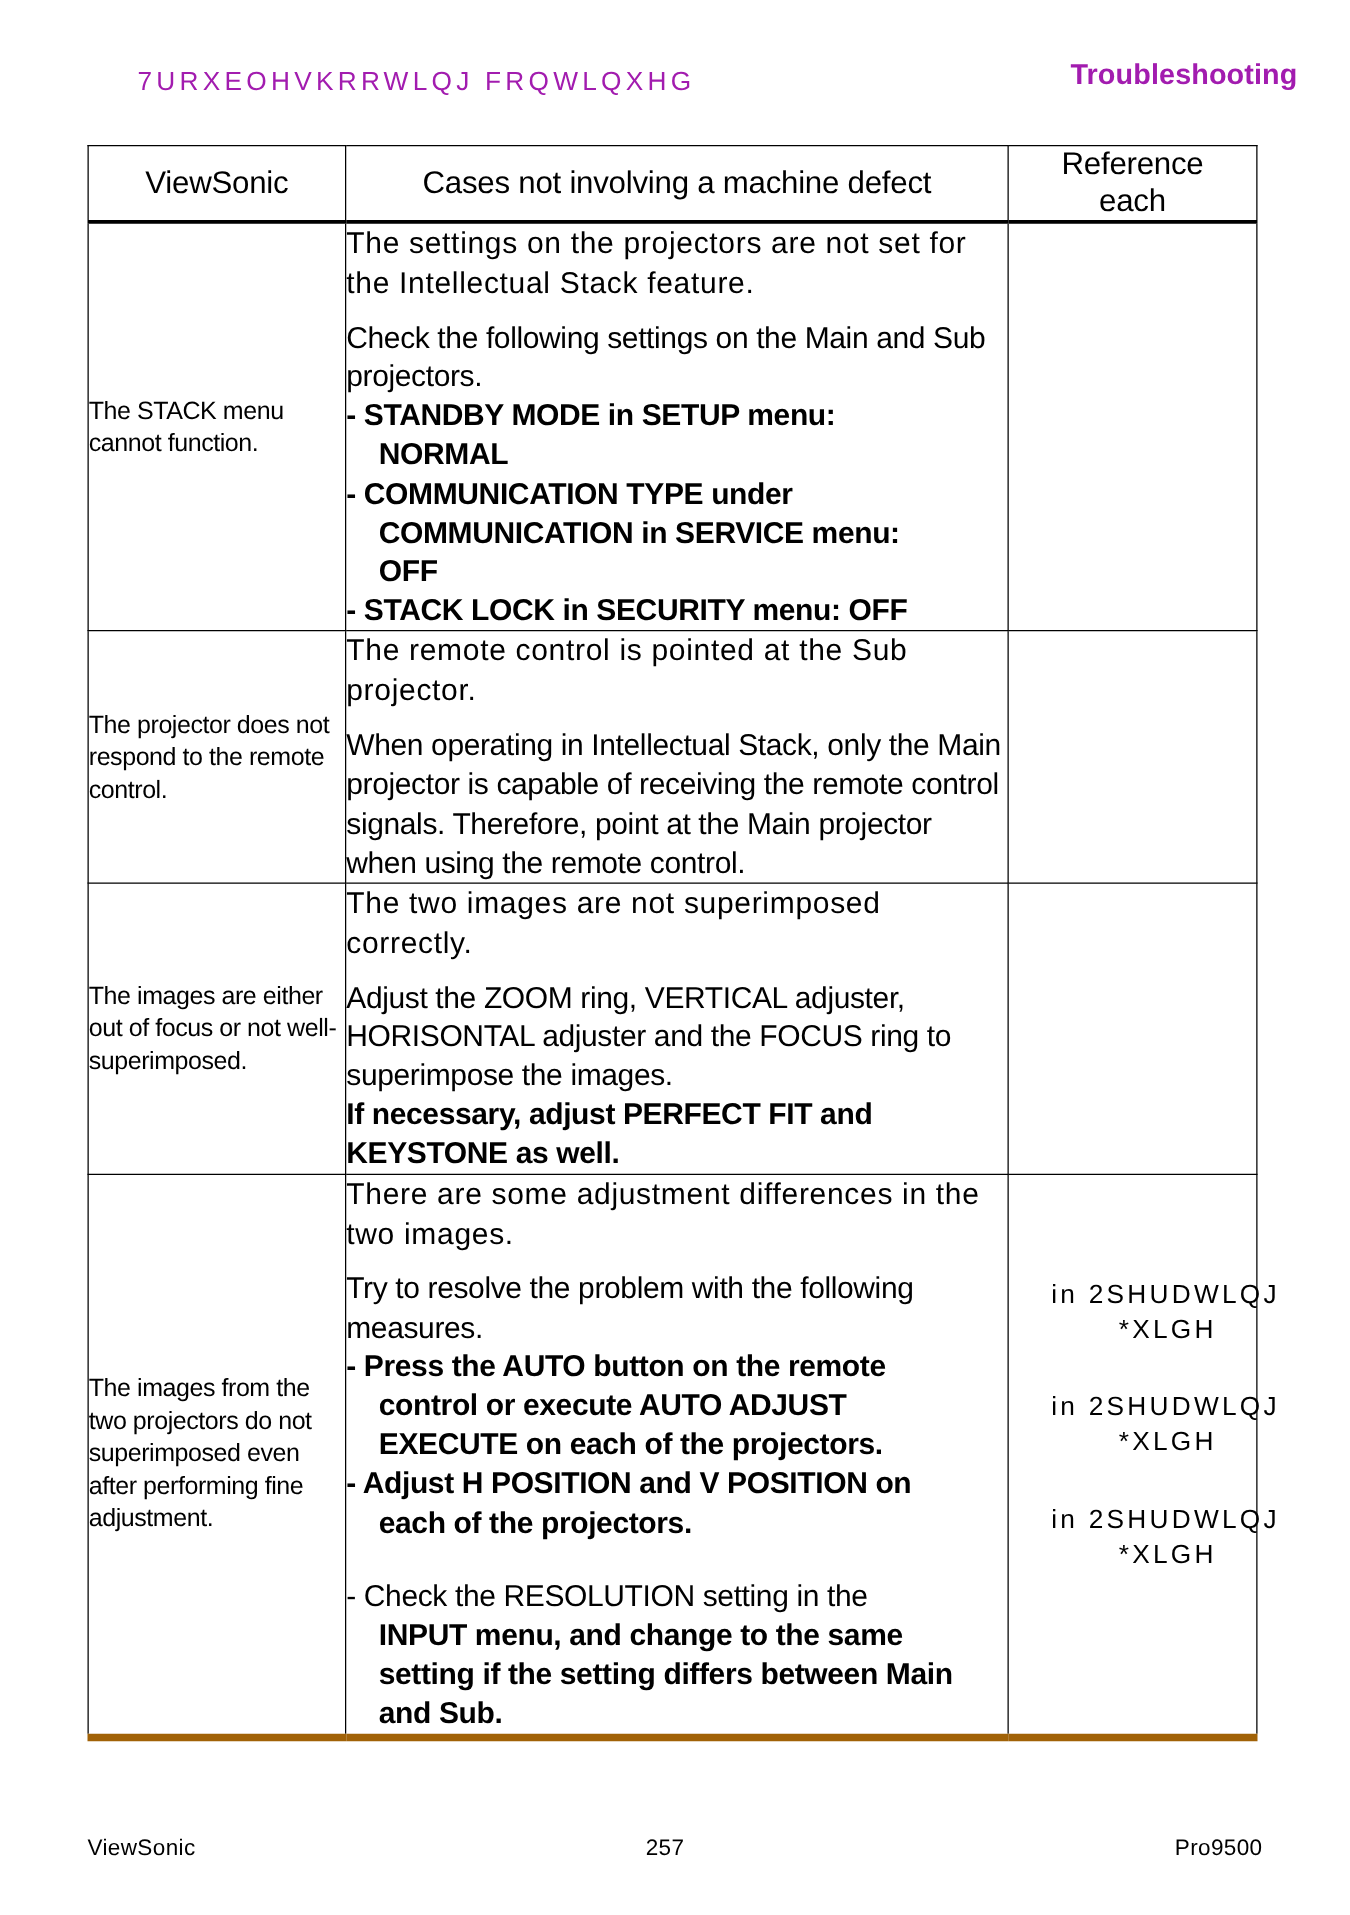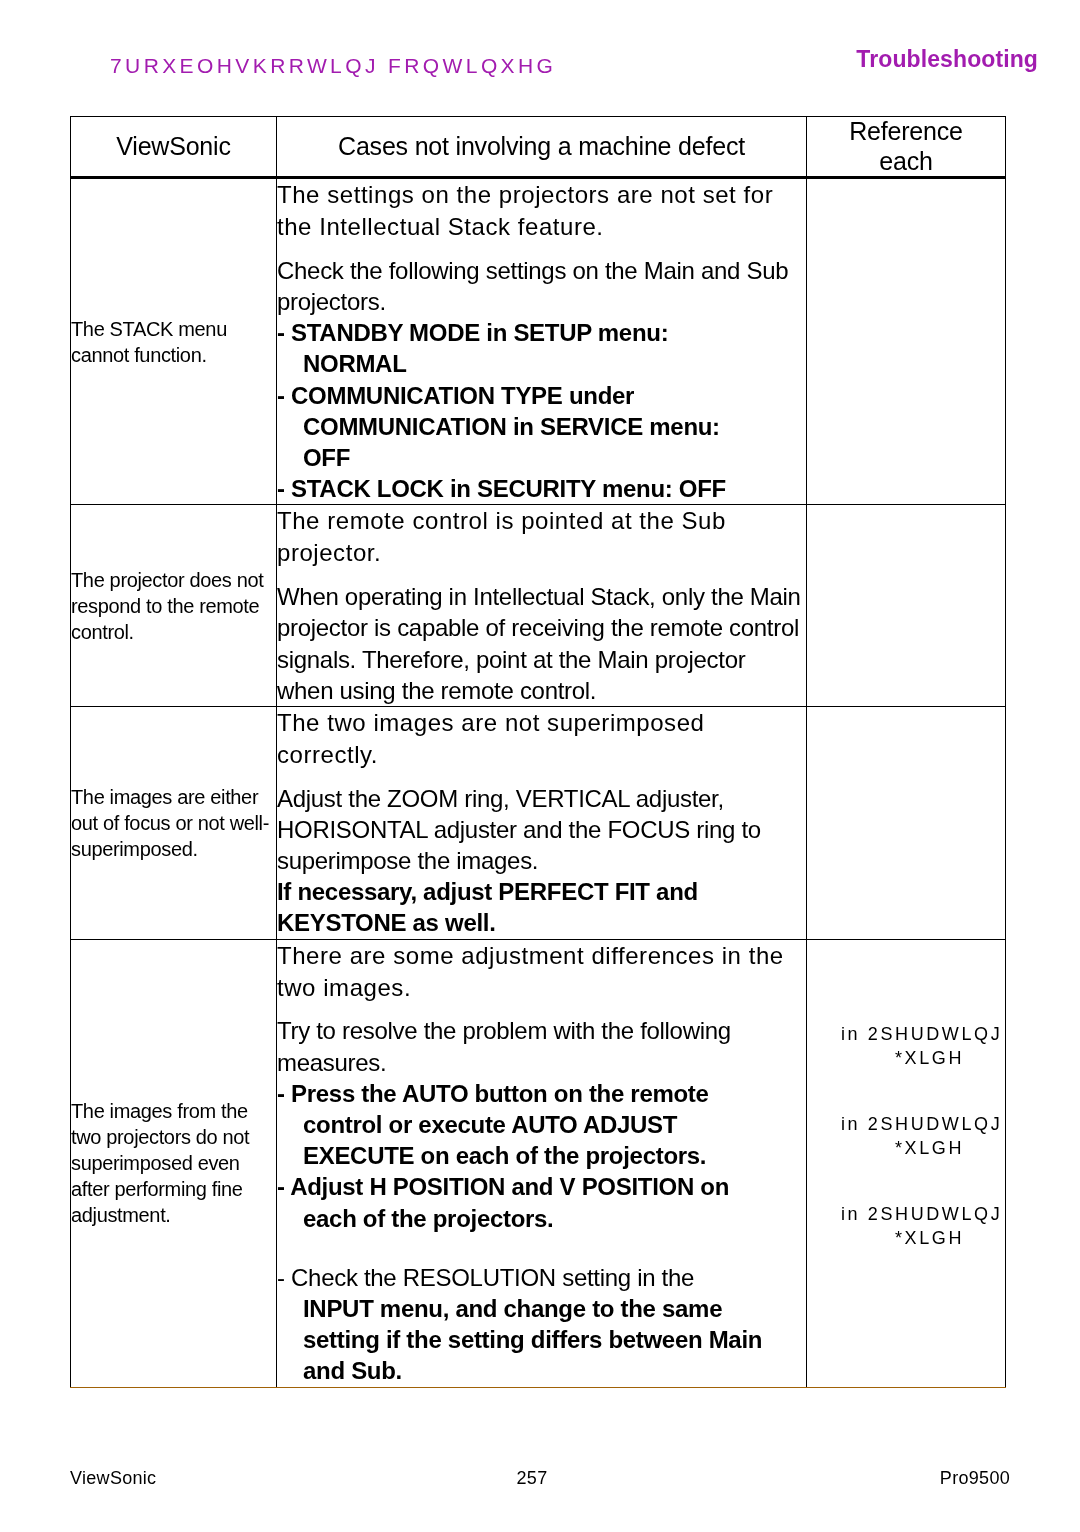--- a/index.html
+++ b/index.html
@@ -52,21 +52,21 @@
     vertical-align: middle;
     padding: 0;
   }
   #troubleshooting-table thead td {
     border-bottom: 3px solid #000000;
   }
   #troubleshooting-table tbody tr td {
     border-top: 1.5px solid #000000;
   }
   #troubleshooting-table tbody tr:last-child td {
-    border-bottom: 1px solid #a16207;
+    border-bottom: 6px solid #a16207;
   }
   .col-phenomenon { width: 206px; }
   .col-cases      { width: 530px; }
   .col-reference  { width: 199px; }
 
   .head-cell {
     text-align: center;
     font-size: 25px;
     line-height: 1.18;
     padding: 9px 4px 10px 4px;
@@ -114,21 +114,21 @@
     text-indent: -26px;
   }
   .indent {
     padding-left: 26px;
   }
 
   
   .ref-block {
     position: absolute;
     white-space: nowrap;
-    font-size: 18px;
+    font-size: 21px;
     letter-spacing: 2.6px;
     line-height: 1.36;
     left: 34px;
   }
   .ref-block .ref-line2 {
     display: block;
     padding-left: 54px;
   }
 
   

